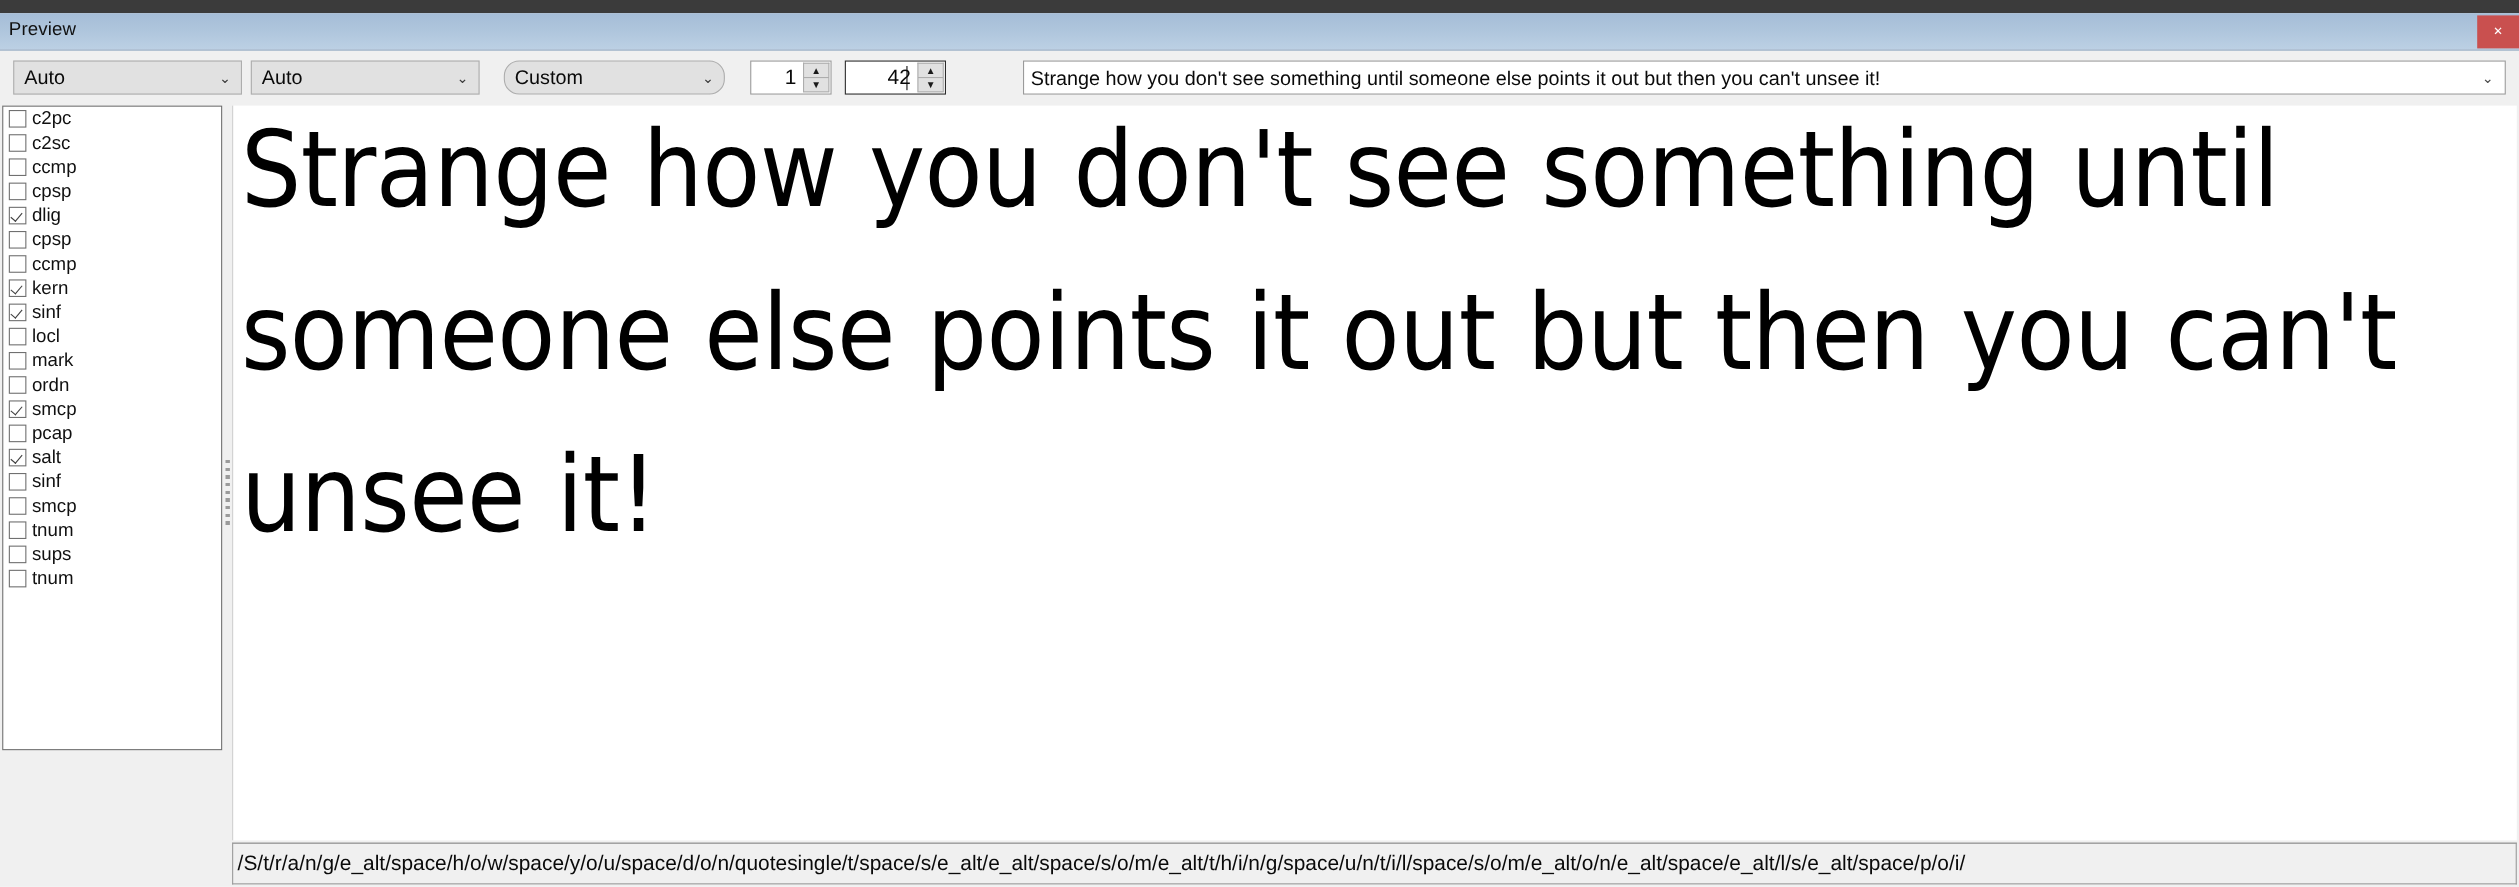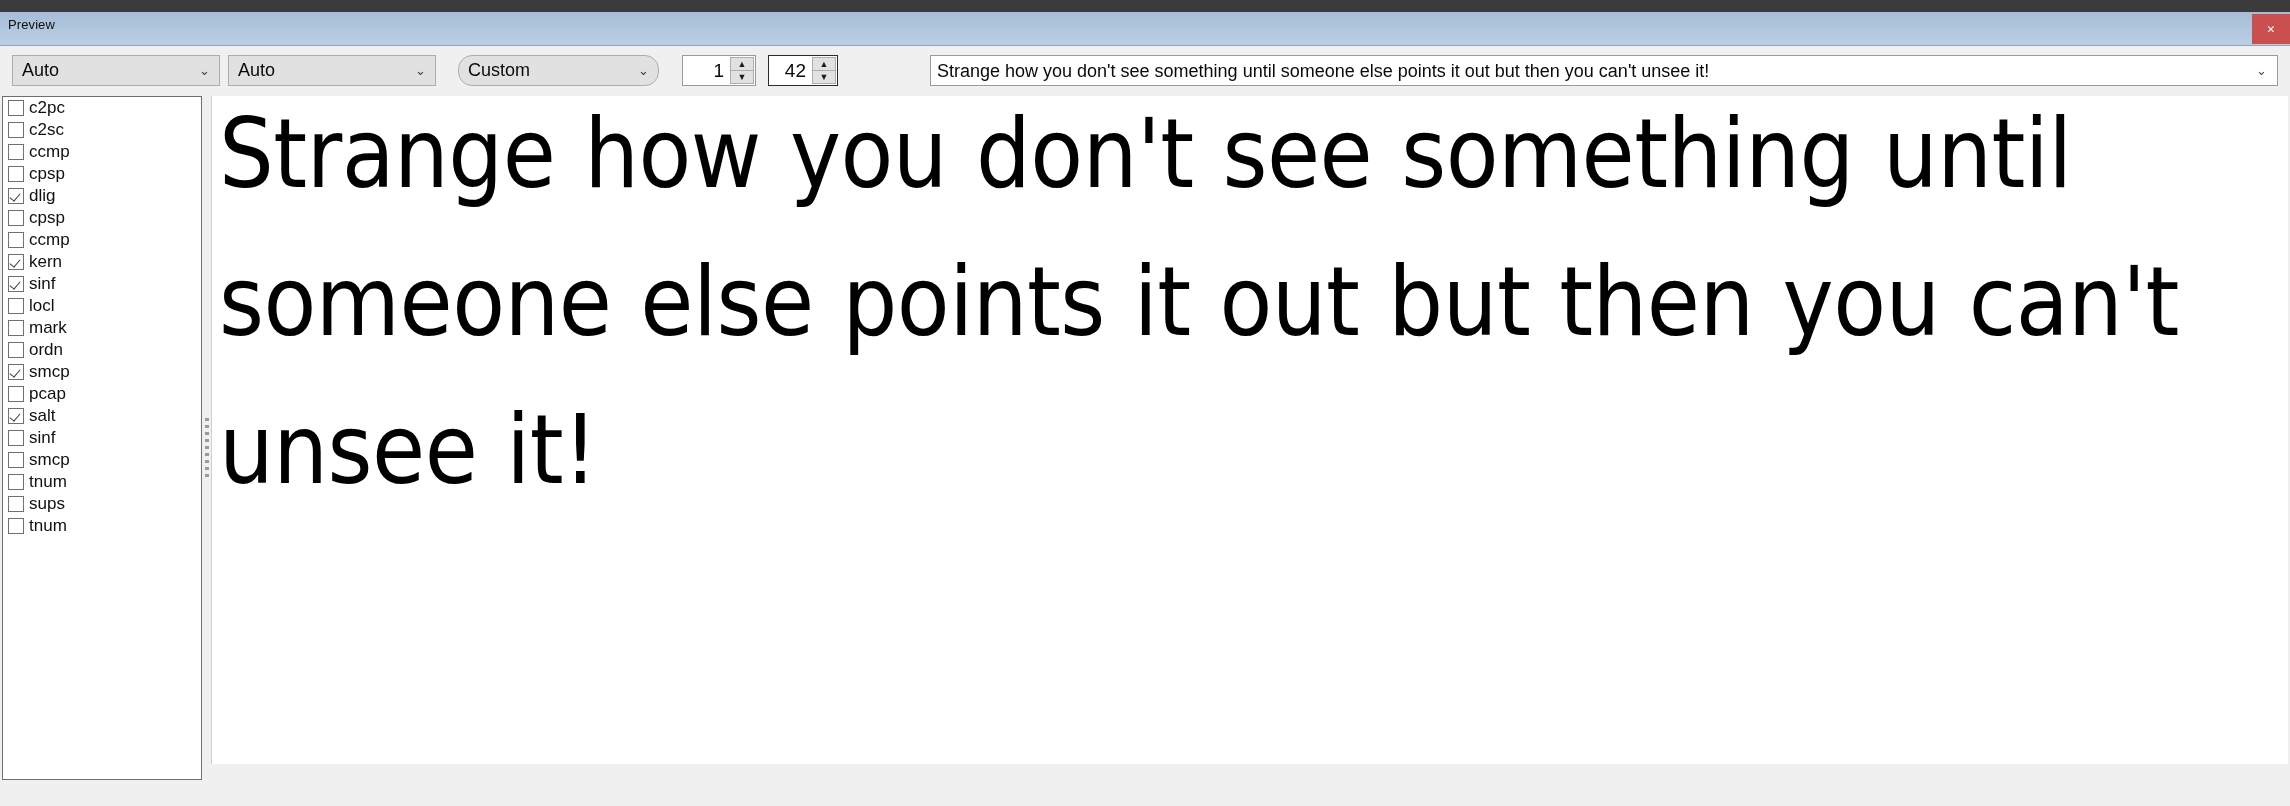--- a/index.html
+++ b/index.html
@@ -30,21 +30,21 @@
   .titlebar {
     position: absolute;
     left: 0; top: 12px;
     width: 2290px; height: 34px;
     background: linear-gradient(to bottom, #a5bdd7 0%, #aec5dc 45%, #bcd0e4 100%);
     border-bottom: 1px solid #8ba4bf;
   }
   .titlebar-label {
     position: absolute;
     left: 8px; top: 5px;
-    font-size: 13px;
+    font-size: 17px;
     color: #101010;
     letter-spacing: 0.1px;
   }
   .close-btn {
     position: absolute;
     right: 0px; top: 2px;
     width: 38px; height: 30px;
     background: #c9504f;
     color: #ffffff;
     font-size: 13px;
@@ -129,21 +129,21 @@
     cursor: pointer;
   }
   .spin-btns .sb.top { border-bottom: none; }
   .caret {
     position: absolute;
     width: 1px; height: 22px;
     background: #111;
     top: 4px;
   }
   .spin-1 { left: 682px; width: 74px; }
-  .spin-42 { left: 768px; width: 70px; }
+  .spin-42 { left: 768px; width: 92px; }
 
   
   .text-combo {
     position: absolute;
     left: 930px; top: 8px;
     width: 1348px; height: 31px;
     background: #ffffff;
     border: 1px solid #9a9a9a;
   }
   .text-combo .tcval {
@@ -163,21 +163,21 @@
     height: 29px;
     line-height: 30px;
     font-size: 13px;
     color: #4a4a4a;
   }
 
   
   .feature-panel {
     position: absolute;
     left: 2px; top: 96px;
-    width: 200px; height: 684px;
+    width: 200px; height: 586px;
     background: #ffffff;
     border: 1px solid #6f6f6f;
     overflow: hidden;
   }
   .feature-row {
     display: flex;
     align-items: center;
     height: 22px;
     padding-left: 5px;
     cursor: pointer;
@@ -402,14 +402,17 @@
   </div>
 
   <div class="splitter">
     <div class="grip"></div>
   </div>
 
   <div class="preview-area">
     <div class="preview-text">Strange how you don't see something until someone else points it out but then you can't unsee it!</div>
   </div>
 
+  <div class="statusbar">
+    <div class="sbtext">/S/t/r/a/n/g/e_alt/space/h/o/w/space/y/o/u/space/d/o/n/quotesingle/t/space/s/e_alt/e_alt/space/s/o/m/e_alt/t/h/i/n/g/space/u/n/t/i/l/space/s/o/m/e_alt/o/n/e_alt/space/e_alt/l/s/e_alt/space/p/o/i/</div>
+  </div>
 
 </div>
 
 </body></html>

